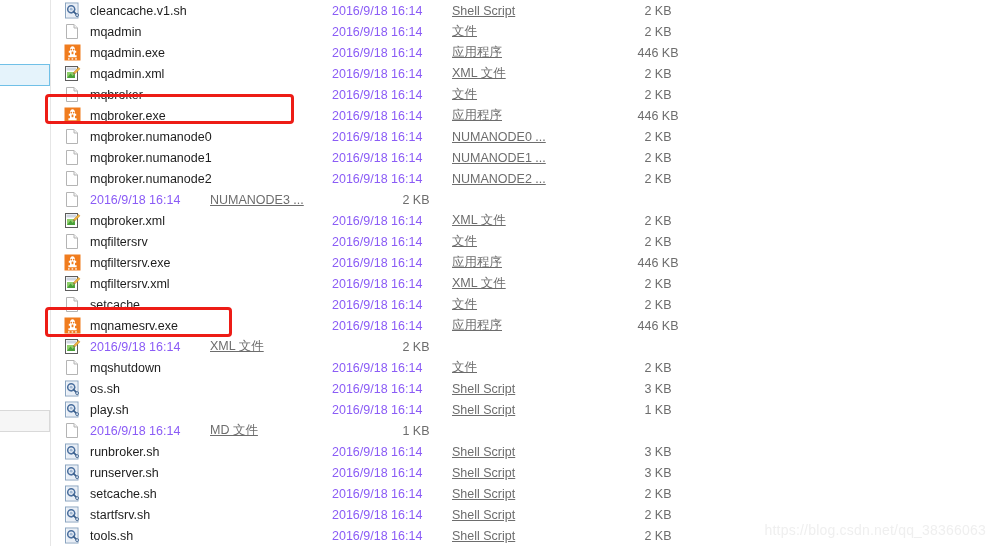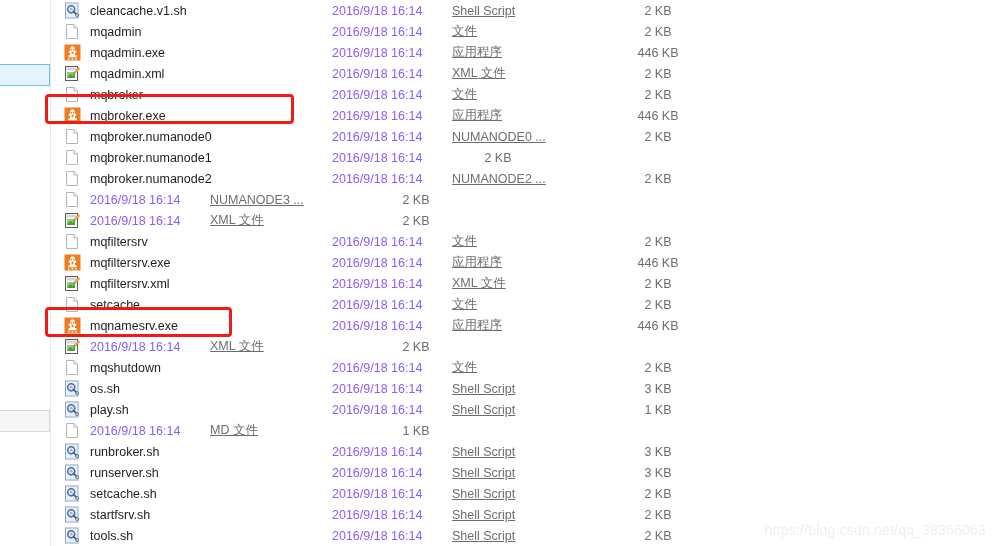--- a/index.html
+++ b/index.html
@@ -243,20 +243,21 @@
       </div>
       <div class="file-row">
         <div class="cell-icon">
           <svg class="ico" viewBox="0 0 17 17" xmlns="http://www.w3.org/2000/svg">
             <path d="M2.5 1.5 H10 L13.5 5 V15.5 H2.5 Z" fill="#ffffff" stroke="#b4b4b4" stroke-width="1"></path>
             <path d="M10 1.5 V5 H13.5" fill="#f2f2f2" stroke="#b4b4b4" stroke-width="1"></path>
           </svg>
         </div>
         <div class="cell-name">mqbroker.numanode1</div>
         <div class="cell-date">2016/9/18 16:14</div>
+        <div class="cell-type">NUMANODE1 ...</div>
         <div class="cell-size">2 KB</div>
       </div>
       <div class="file-row">
         <div class="cell-icon">
           <svg class="ico" viewBox="0 0 17 17" xmlns="http://www.w3.org/2000/svg">
             <path d="M2.5 1.5 H10 L13.5 5 V15.5 H2.5 Z" fill="#ffffff" stroke="#b4b4b4" stroke-width="1"></path>
             <path d="M10 1.5 V5 H13.5" fill="#f2f2f2" stroke="#b4b4b4" stroke-width="1"></path>
           </svg>
         </div>
         <div class="cell-name">mqbroker.numanode2</div>
@@ -279,20 +280,21 @@
         <div class="cell-icon">
           <svg class="ico" viewBox="0 0 17 17" xmlns="http://www.w3.org/2000/svg">
             <rect x="1.5" y="1.5" width="12" height="14" fill="#ffffff" stroke="#5c5c5c" stroke-width="1"></rect>
             <rect x="2.5" y="2.5" width="10" height="3" fill="#cfd6e0"></rect>
             <rect x="3" y="7" width="8" height="6" fill="#8ed06a"></rect>
             <path d="M3 13 L6.5 8.6 L8.6 11 L10.6 8.4 L11 13 Z" fill="#49a03a"></path>
             <path d="M9.8 7.2 L14.6 2.4 L16.0 3.8 L11.2 8.6 L9.4 9.1 Z" fill="#f2b33d" stroke="#b8821e" stroke-width="0.5"></path>
             <path d="M9.4 9.1 L9.8 7.2 L11.2 8.6 Z" fill="#6b6b6b"></path>
           </svg>
         </div>
+        <div class="cell-name">mqbroker.xml</div>
         <div class="cell-date">2016/9/18 16:14</div>
         <div class="cell-type">XML 文件</div>
         <div class="cell-size">2 KB</div>
       </div>
       <div class="file-row">
         <div class="cell-icon">
           <svg class="ico" viewBox="0 0 17 17" xmlns="http://www.w3.org/2000/svg">
             <path d="M2.5 1.5 H10 L13.5 5 V15.5 H2.5 Z" fill="#ffffff" stroke="#b4b4b4" stroke-width="1"></path>
             <path d="M10 1.5 V5 H13.5" fill="#f2f2f2" stroke="#b4b4b4" stroke-width="1"></path>
           </svg>

